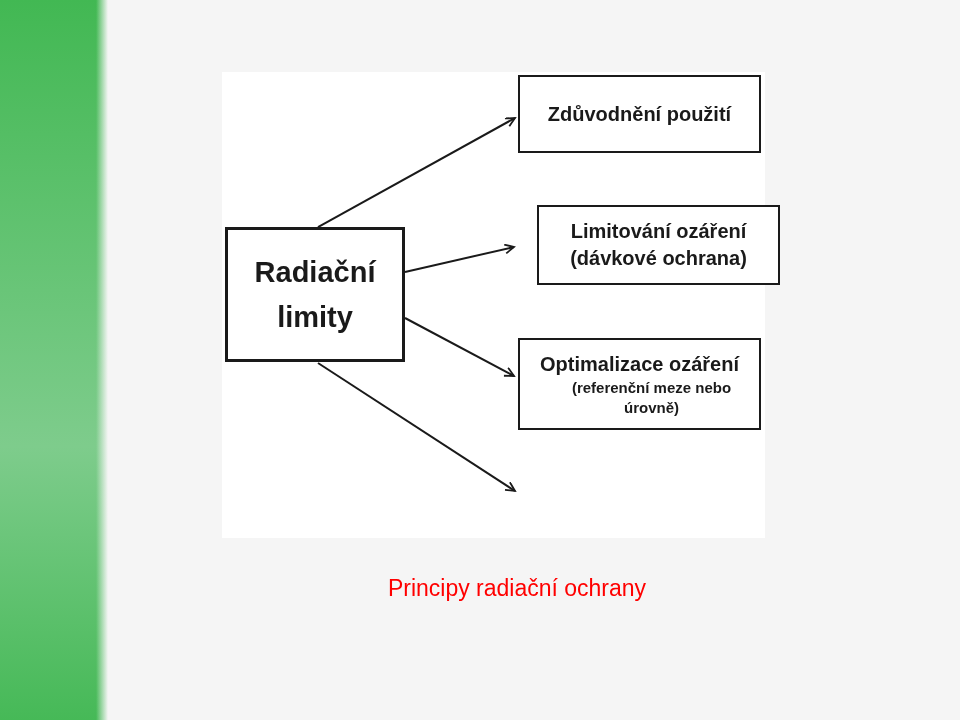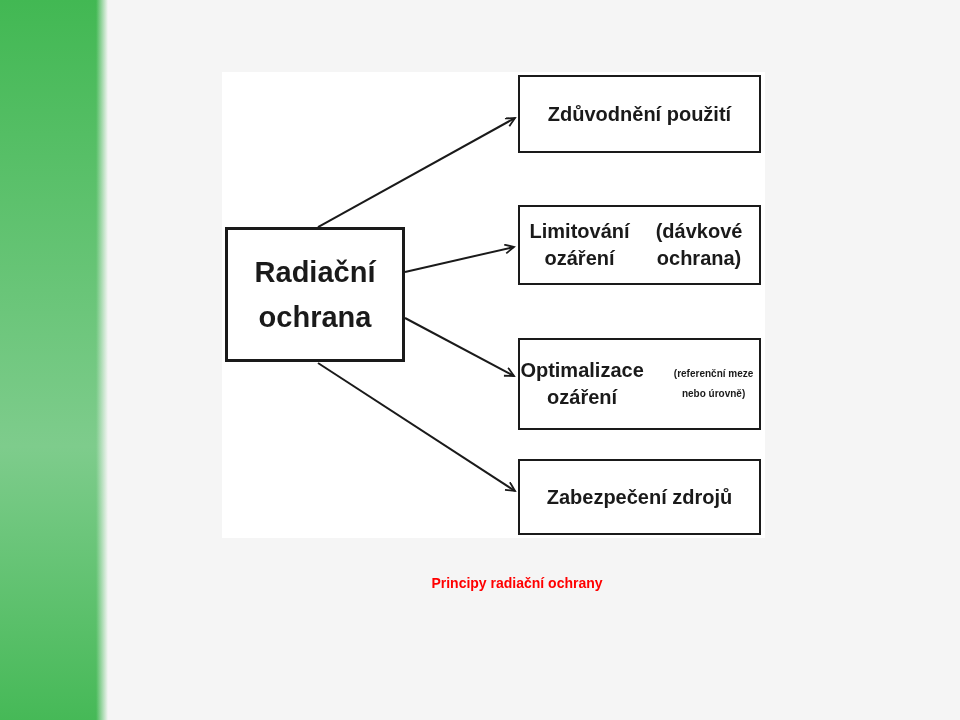--- a/index.html
+++ b/index.html
@@ -41,47 +41,48 @@
     position: absolute;
     left: 0; top: 0;
     width: 543px; height: 466px;
   }
   .node {
     position: absolute;
     box-sizing: border-box;
     background: var(--panel-bg, #ffffff);
     border: 2px solid var(--line-black, #1a1a1a);
     display: flex;
+    flex-direction: column;
     align-items: center;
     justify-content: center;
     text-align: center;
     color: var(--line-black, #1a1a1a);
     font-weight: bold;
   }
   .node-center {
     left: 3px; top: 155px;
     width: 180px; height: 135px;
     border-width: 3px;
     font-size: 29px;
     line-height: 45px;
     padding: 0 10px;
   }
   .node-sat { left: 296px; width: 243px; font-size: 20px; line-height: 27px; }
   .node-1 { top: 3px;   height: 78px; }
-  .node-2 { top: 133px; height: 80px; }
+  .node-2 { top: 133px; height: 80px; margin-left: 19px; }
   .node-3 { top: 266px; height: 92px; }
   .node-4 { top: 387px; height: 76px; }
-  .node .sub-small { font-size: 10px; line-height: 20px; margin-left: 24px; }
+  .node .sub-small { font-size: 15px; line-height: 20px; margin-left: 24px; }
   .caption {
     position: absolute;
     left: 222px; top: 575px;
     width: 590px;
     text-align: center;
-    font-size: 14px;
-    font-weight: bold;
+    font-size: 23px;
+    font-weight: normal;
     color: var(--caption-red, #ff0000);
   }
 </style>
 </head>
 <body>
 
 <div class="slide">
 
   <div class="green-stripe">
     <div class="edge-fade"></div>
@@ -95,38 +96,35 @@
           <path d="M1,0.5 L10,5 L1,9.5" fill="none" stroke="#1a1a1a" stroke-width="1.8"></path>
         </marker>
       </defs>
       <line x1="96" y1="155" x2="293" y2="46" stroke="#1a1a1a" stroke-width="2" marker-end="url(#arrowhead)"></line>
       <line x1="183" y1="200" x2="292" y2="175" stroke="#1a1a1a" stroke-width="2" marker-end="url(#arrowhead)"></line>
       <line x1="183" y1="246" x2="292" y2="304" stroke="#1a1a1a" stroke-width="2" marker-end="url(#arrowhead)"></line>
       <line x1="96" y1="291" x2="293" y2="419" stroke="#1a1a1a" stroke-width="2" marker-end="url(#arrowhead)"></line>
     </svg>
 
     <div class="node node-center">
-      <span>Radiační ochrana</span>
+      <span>Radiační limity</span>
     </div>
 
     <div class="node node-sat node-1">
       <span>Zdůvodnění použití</span>
     </div>
 
     <div class="node node-sat node-2">
       <span>Limitování ozáření</span>
       <span>(dávkové ochrana)</span>
     </div>
 
     <div class="node node-sat node-3">
       <span>Optimalizace ozáření</span>
       <span class="sub-small">(referenční meze nebo úrovně)</span>
     </div>
 
-    <div class="node node-sat node-4">
-      <span>Zabezpečení zdrojů</span>
-    </div>
 
   </div>
 
   <div class="caption">Principy radiační ochrany</div>
 
 </div>
 
 </body></html>

